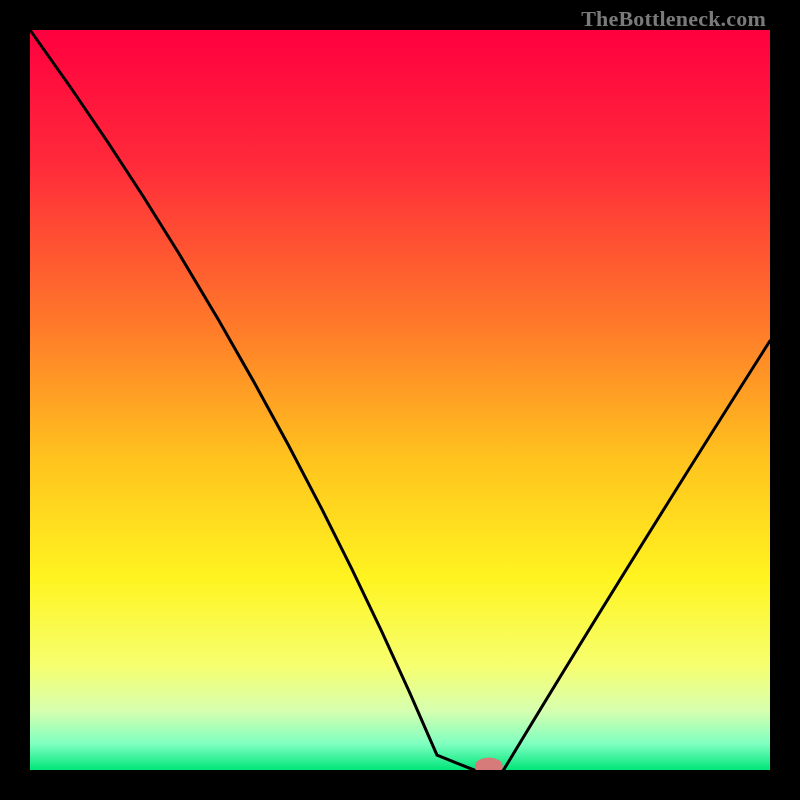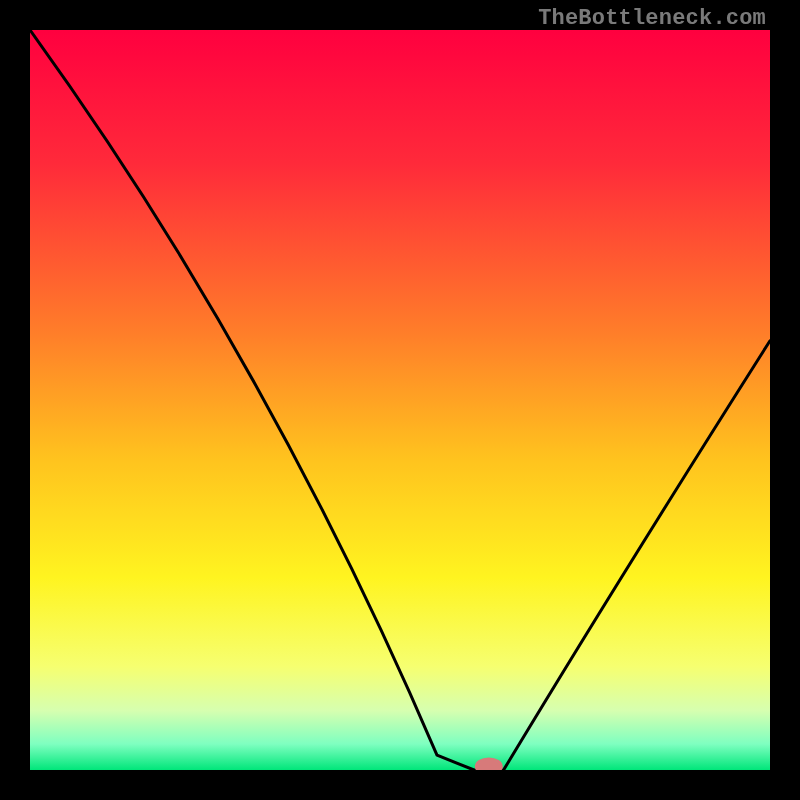--- a/index.html
+++ b/index.html
@@ -21,21 +21,21 @@
     left: 30px;
     top: 30px;
     width: 740px;
     height: 740px;
     overflow: hidden;
   }
   .watermark {
     position: absolute;
     top: 6px;
     right: 34px;
-    font-family: Liberation Mono, monospace;
+    font-family: Liberation Serif, serif;
     font-size: 22px;
     font-weight: 600;
     color: #7a7a7a;
     letter-spacing: 0.2px;
     user-select: none;
   }
 </style>
 </head>
 <body>
 

